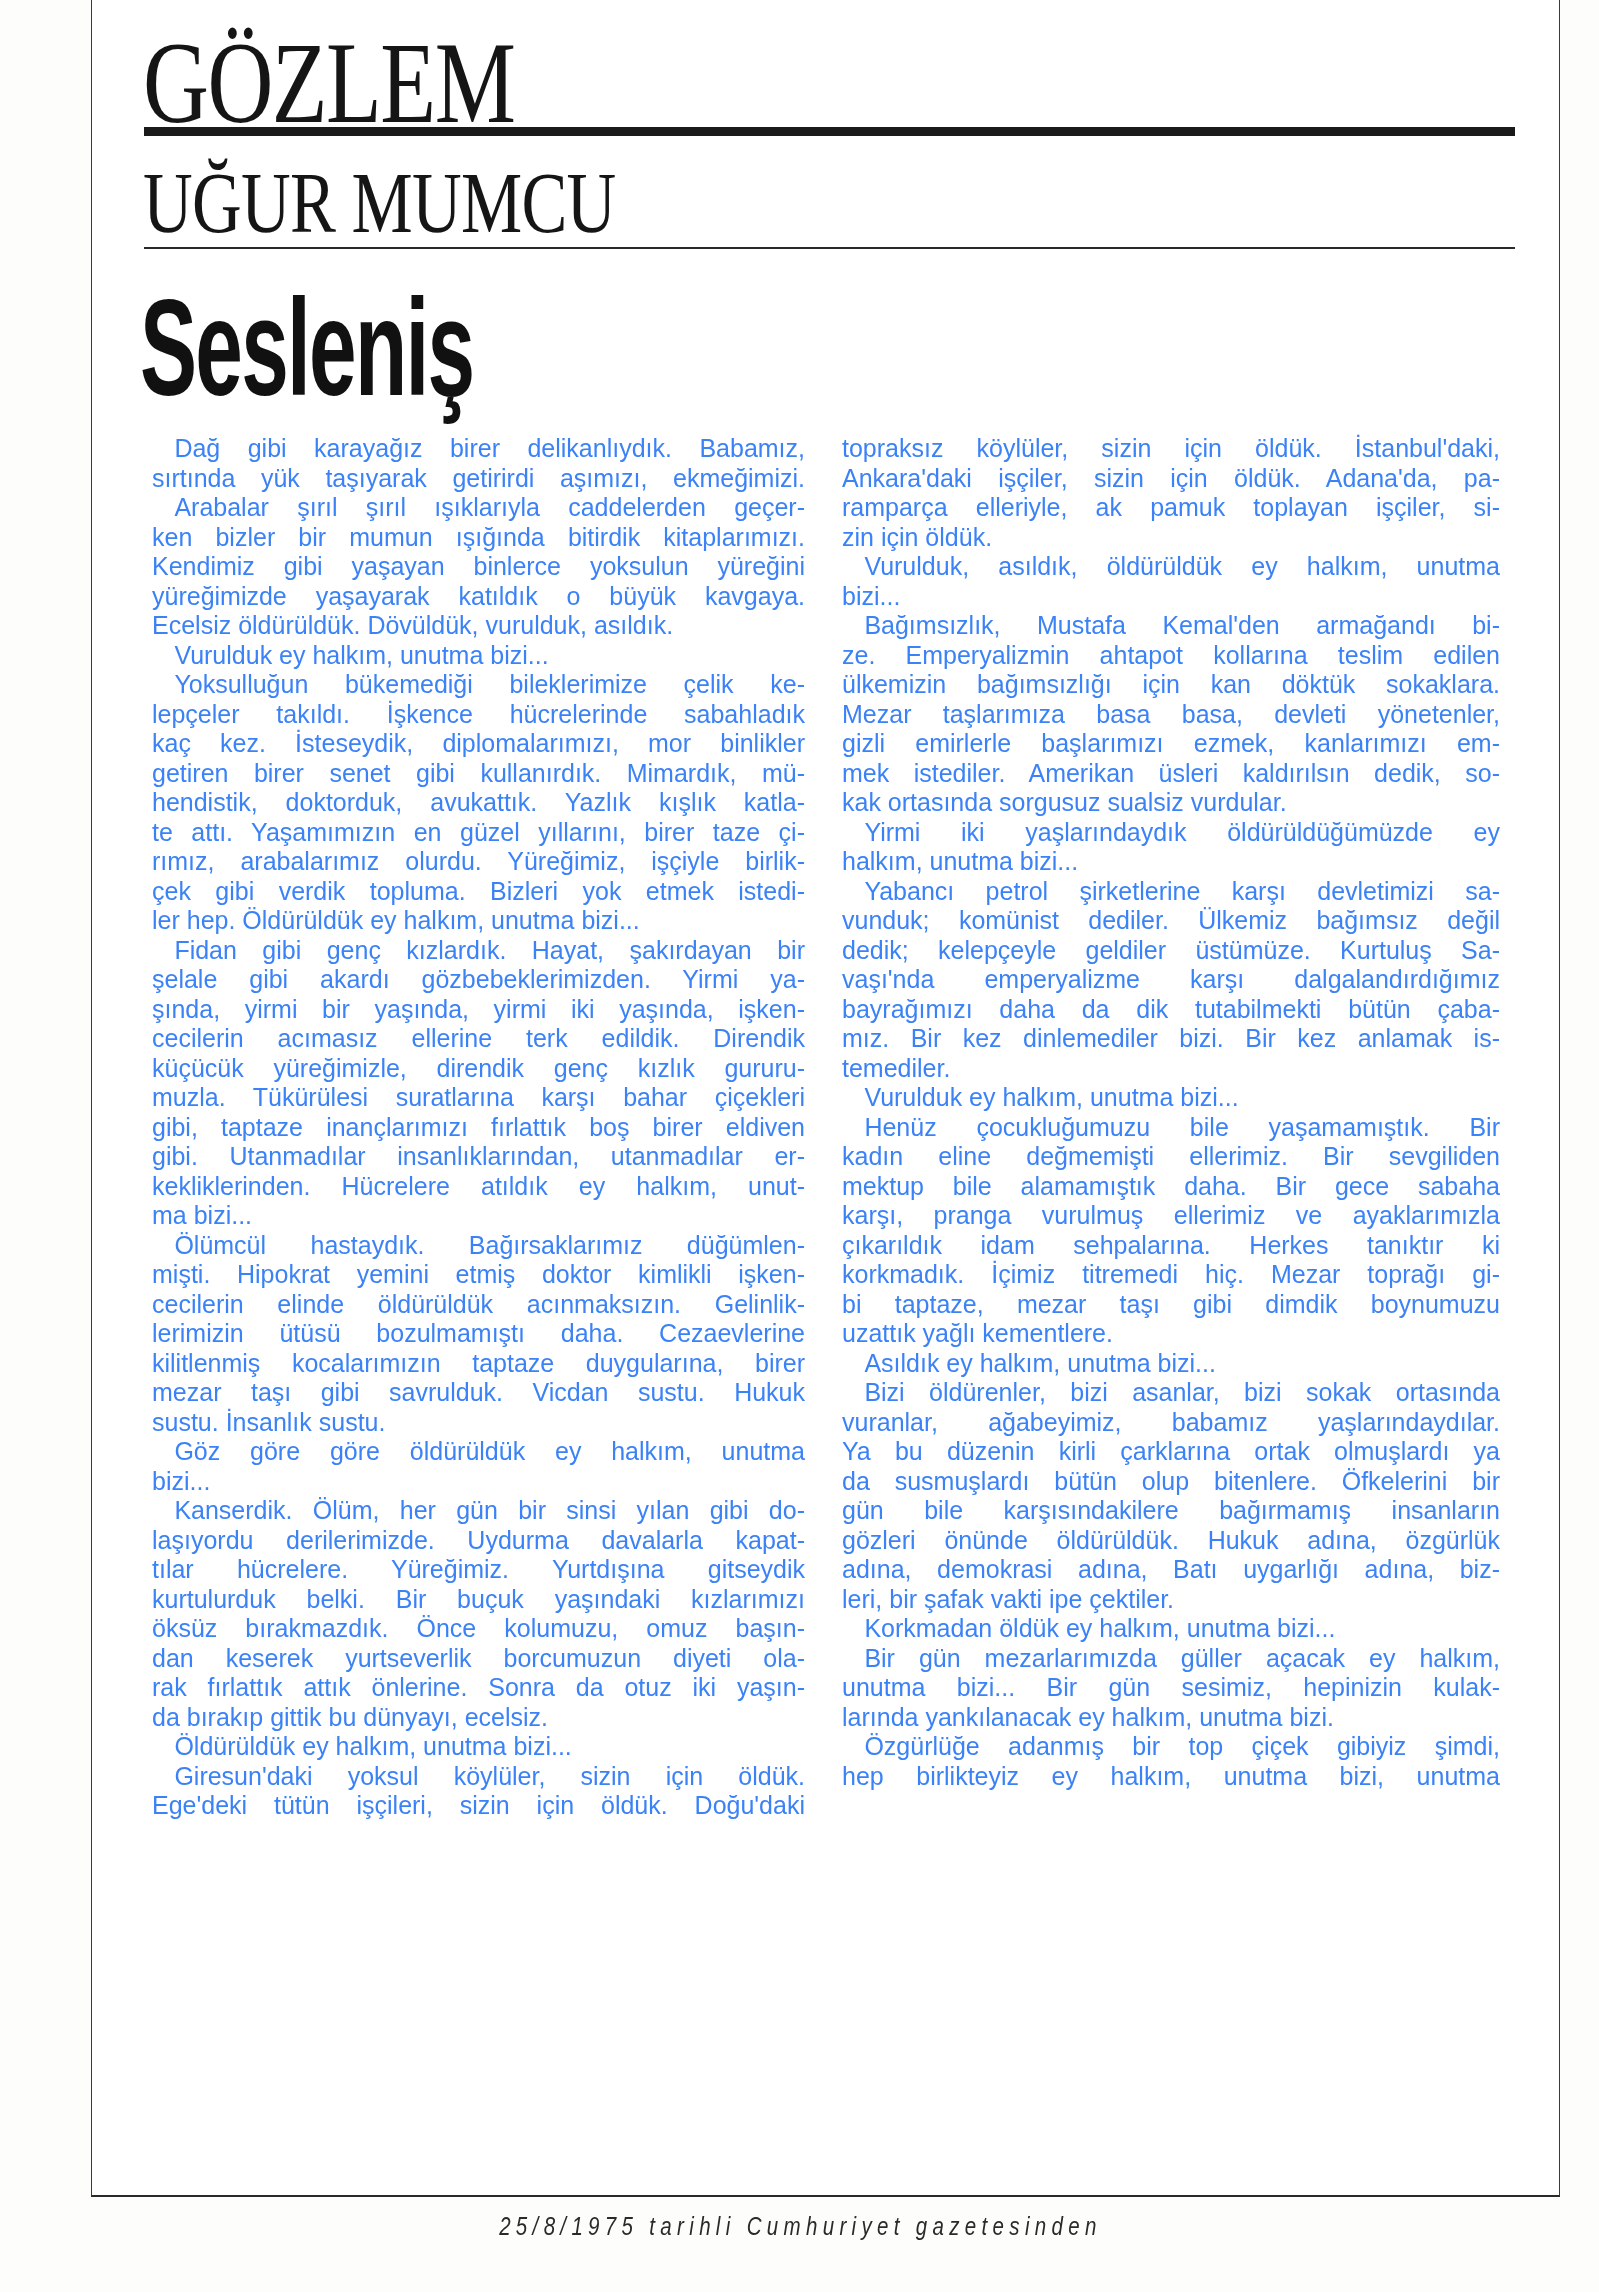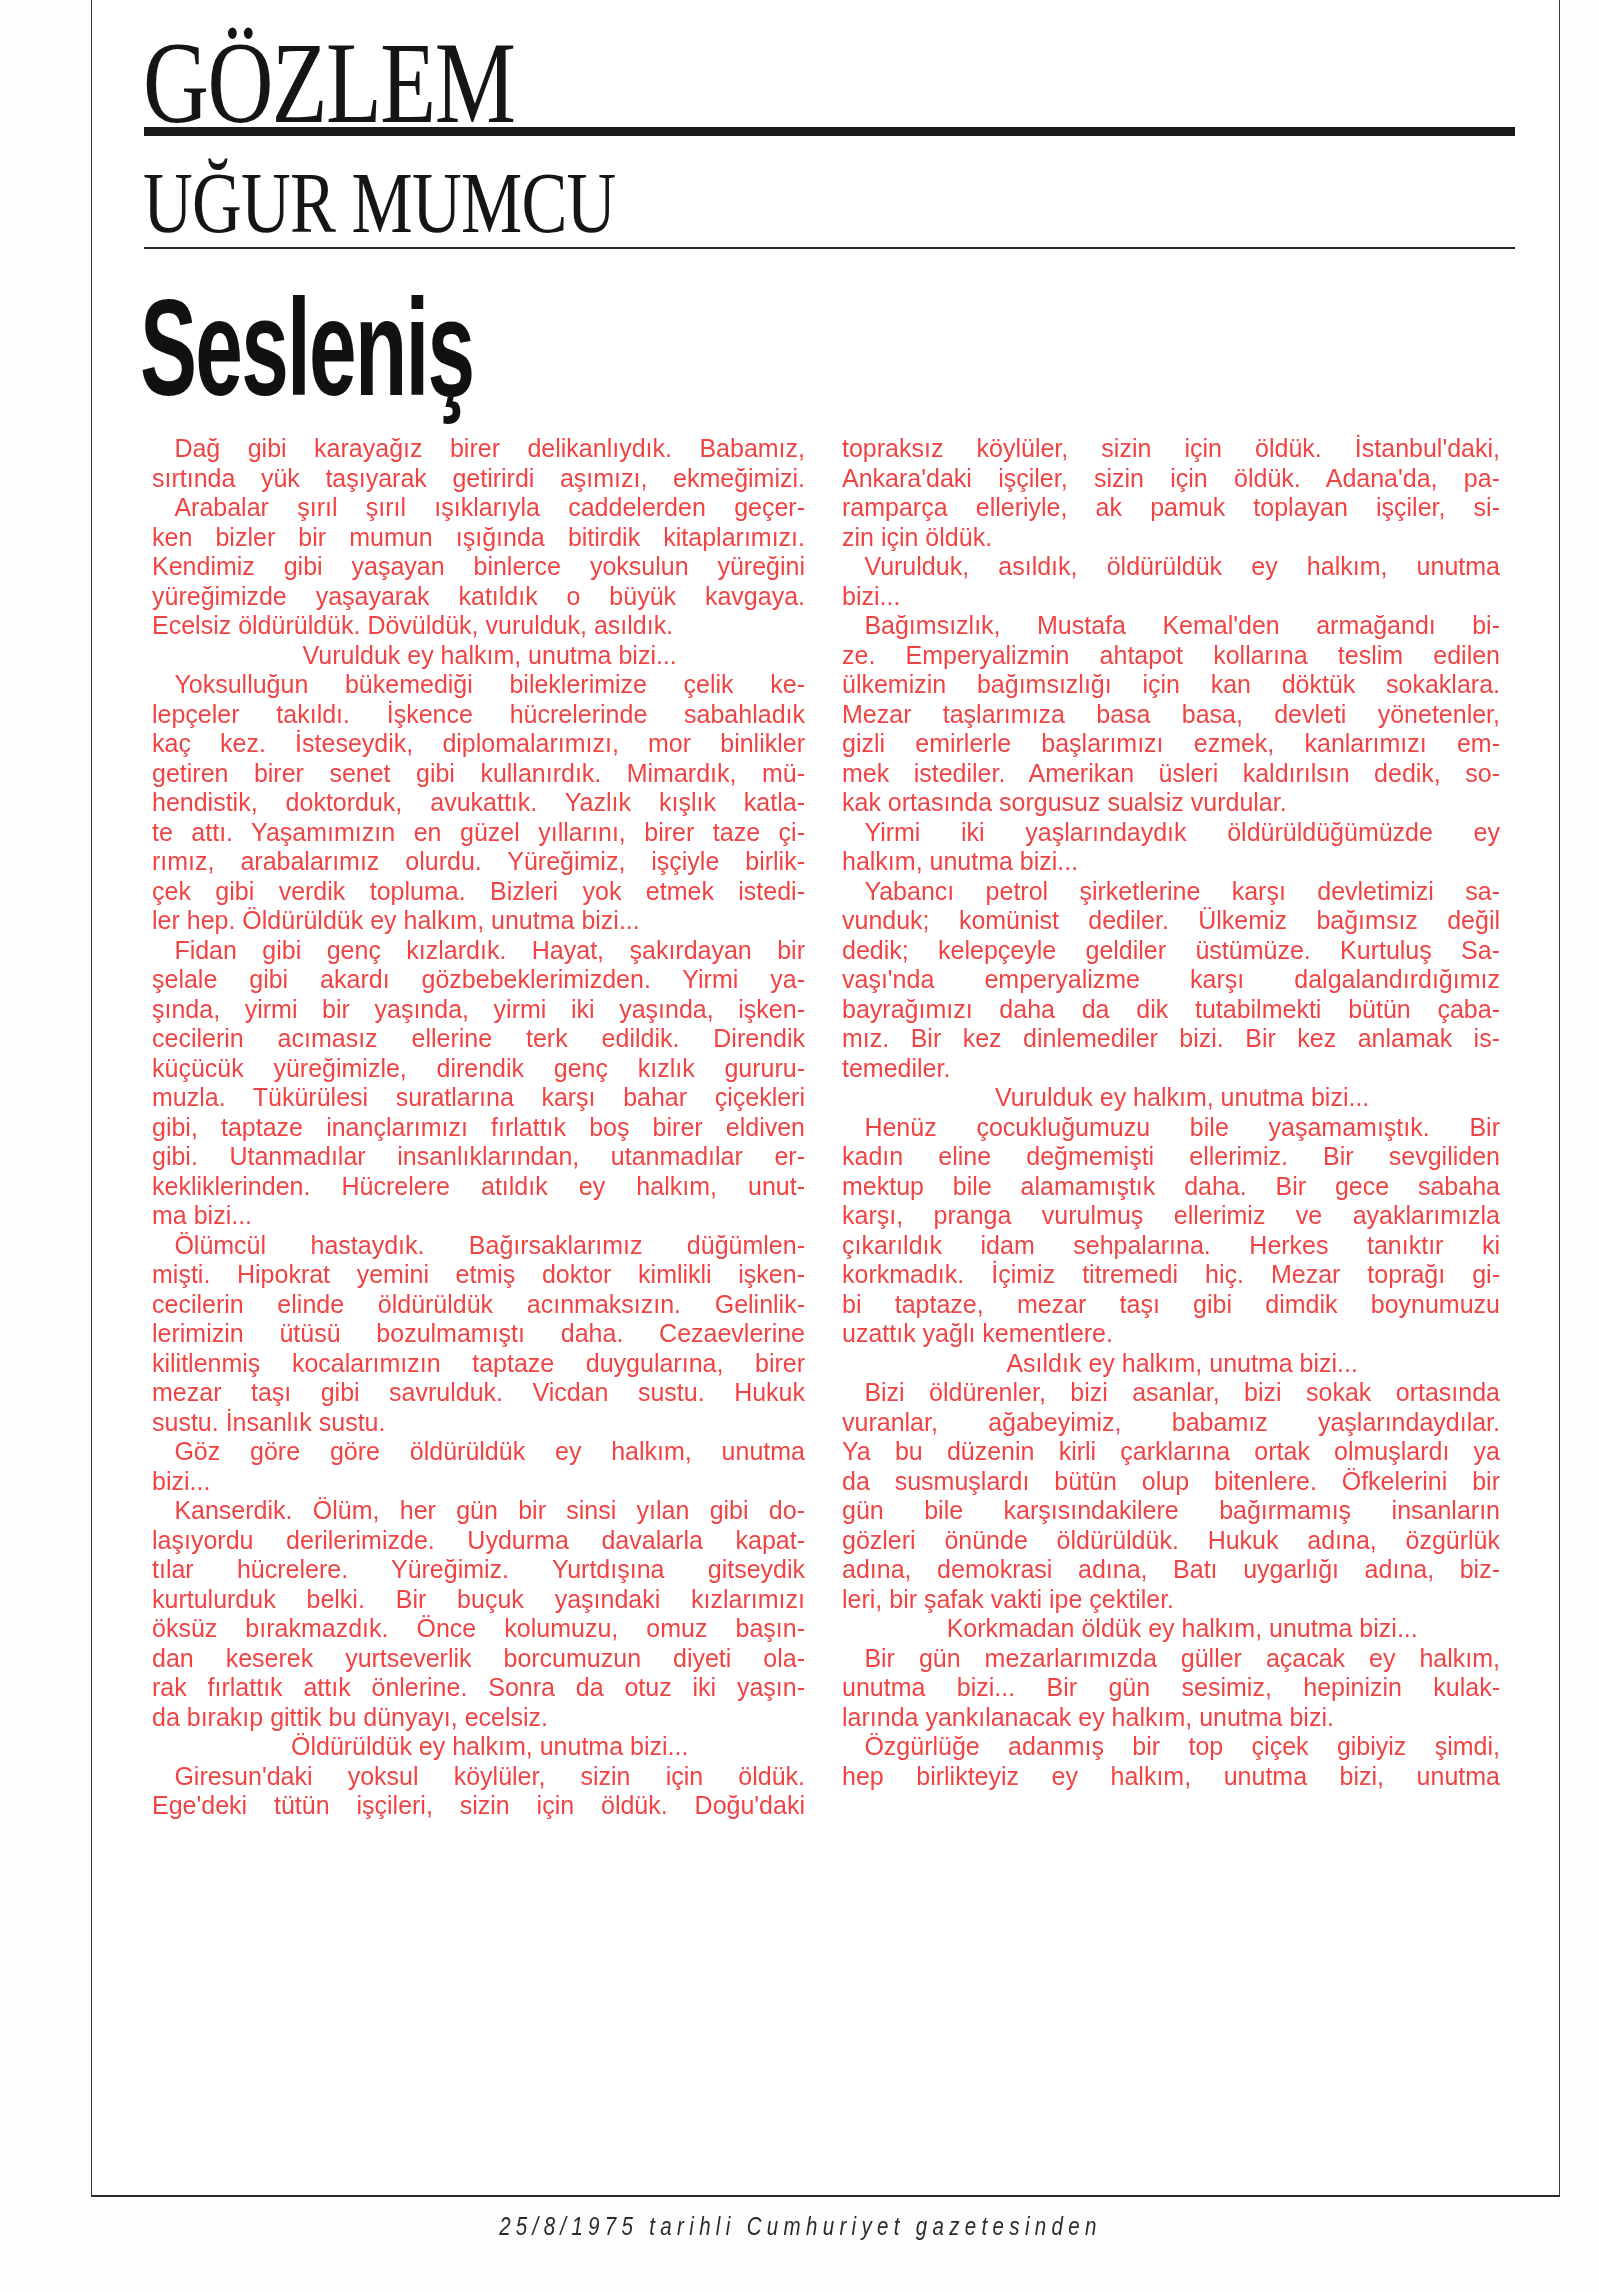--- a/index.html
+++ b/index.html
@@ -80,30 +80,30 @@
     transform: scaleX(0.62);
     transform-origin: left top;
     color: #111111;
   }
   .column {
     position: absolute;
     top: 434px;
     font-family: "Liberation Sans", sans-serif;
     font-size: 25px;
     line-height: 29.5px;
-    color: #ef4444;
+    color: #3b82f6;
   }
   .col-left { left: 152px; width: 653px; }
   .col-right { left: 842px; width: 658px; }
   .line {
     display: block;
     white-space: nowrap;
     transform-origin: left center;
   }
-  .line.indent { padding-left: 22.4px; text-align: center; }
+  .line.indent { padding-left: 22.4px; }
   .line.justify {
     text-align: justify;
     text-align-last: justify;
     white-space: normal;
   }
   .footer {
     position: absolute;
     top: 2212px;
     left: 0;
     width: 1600px;

